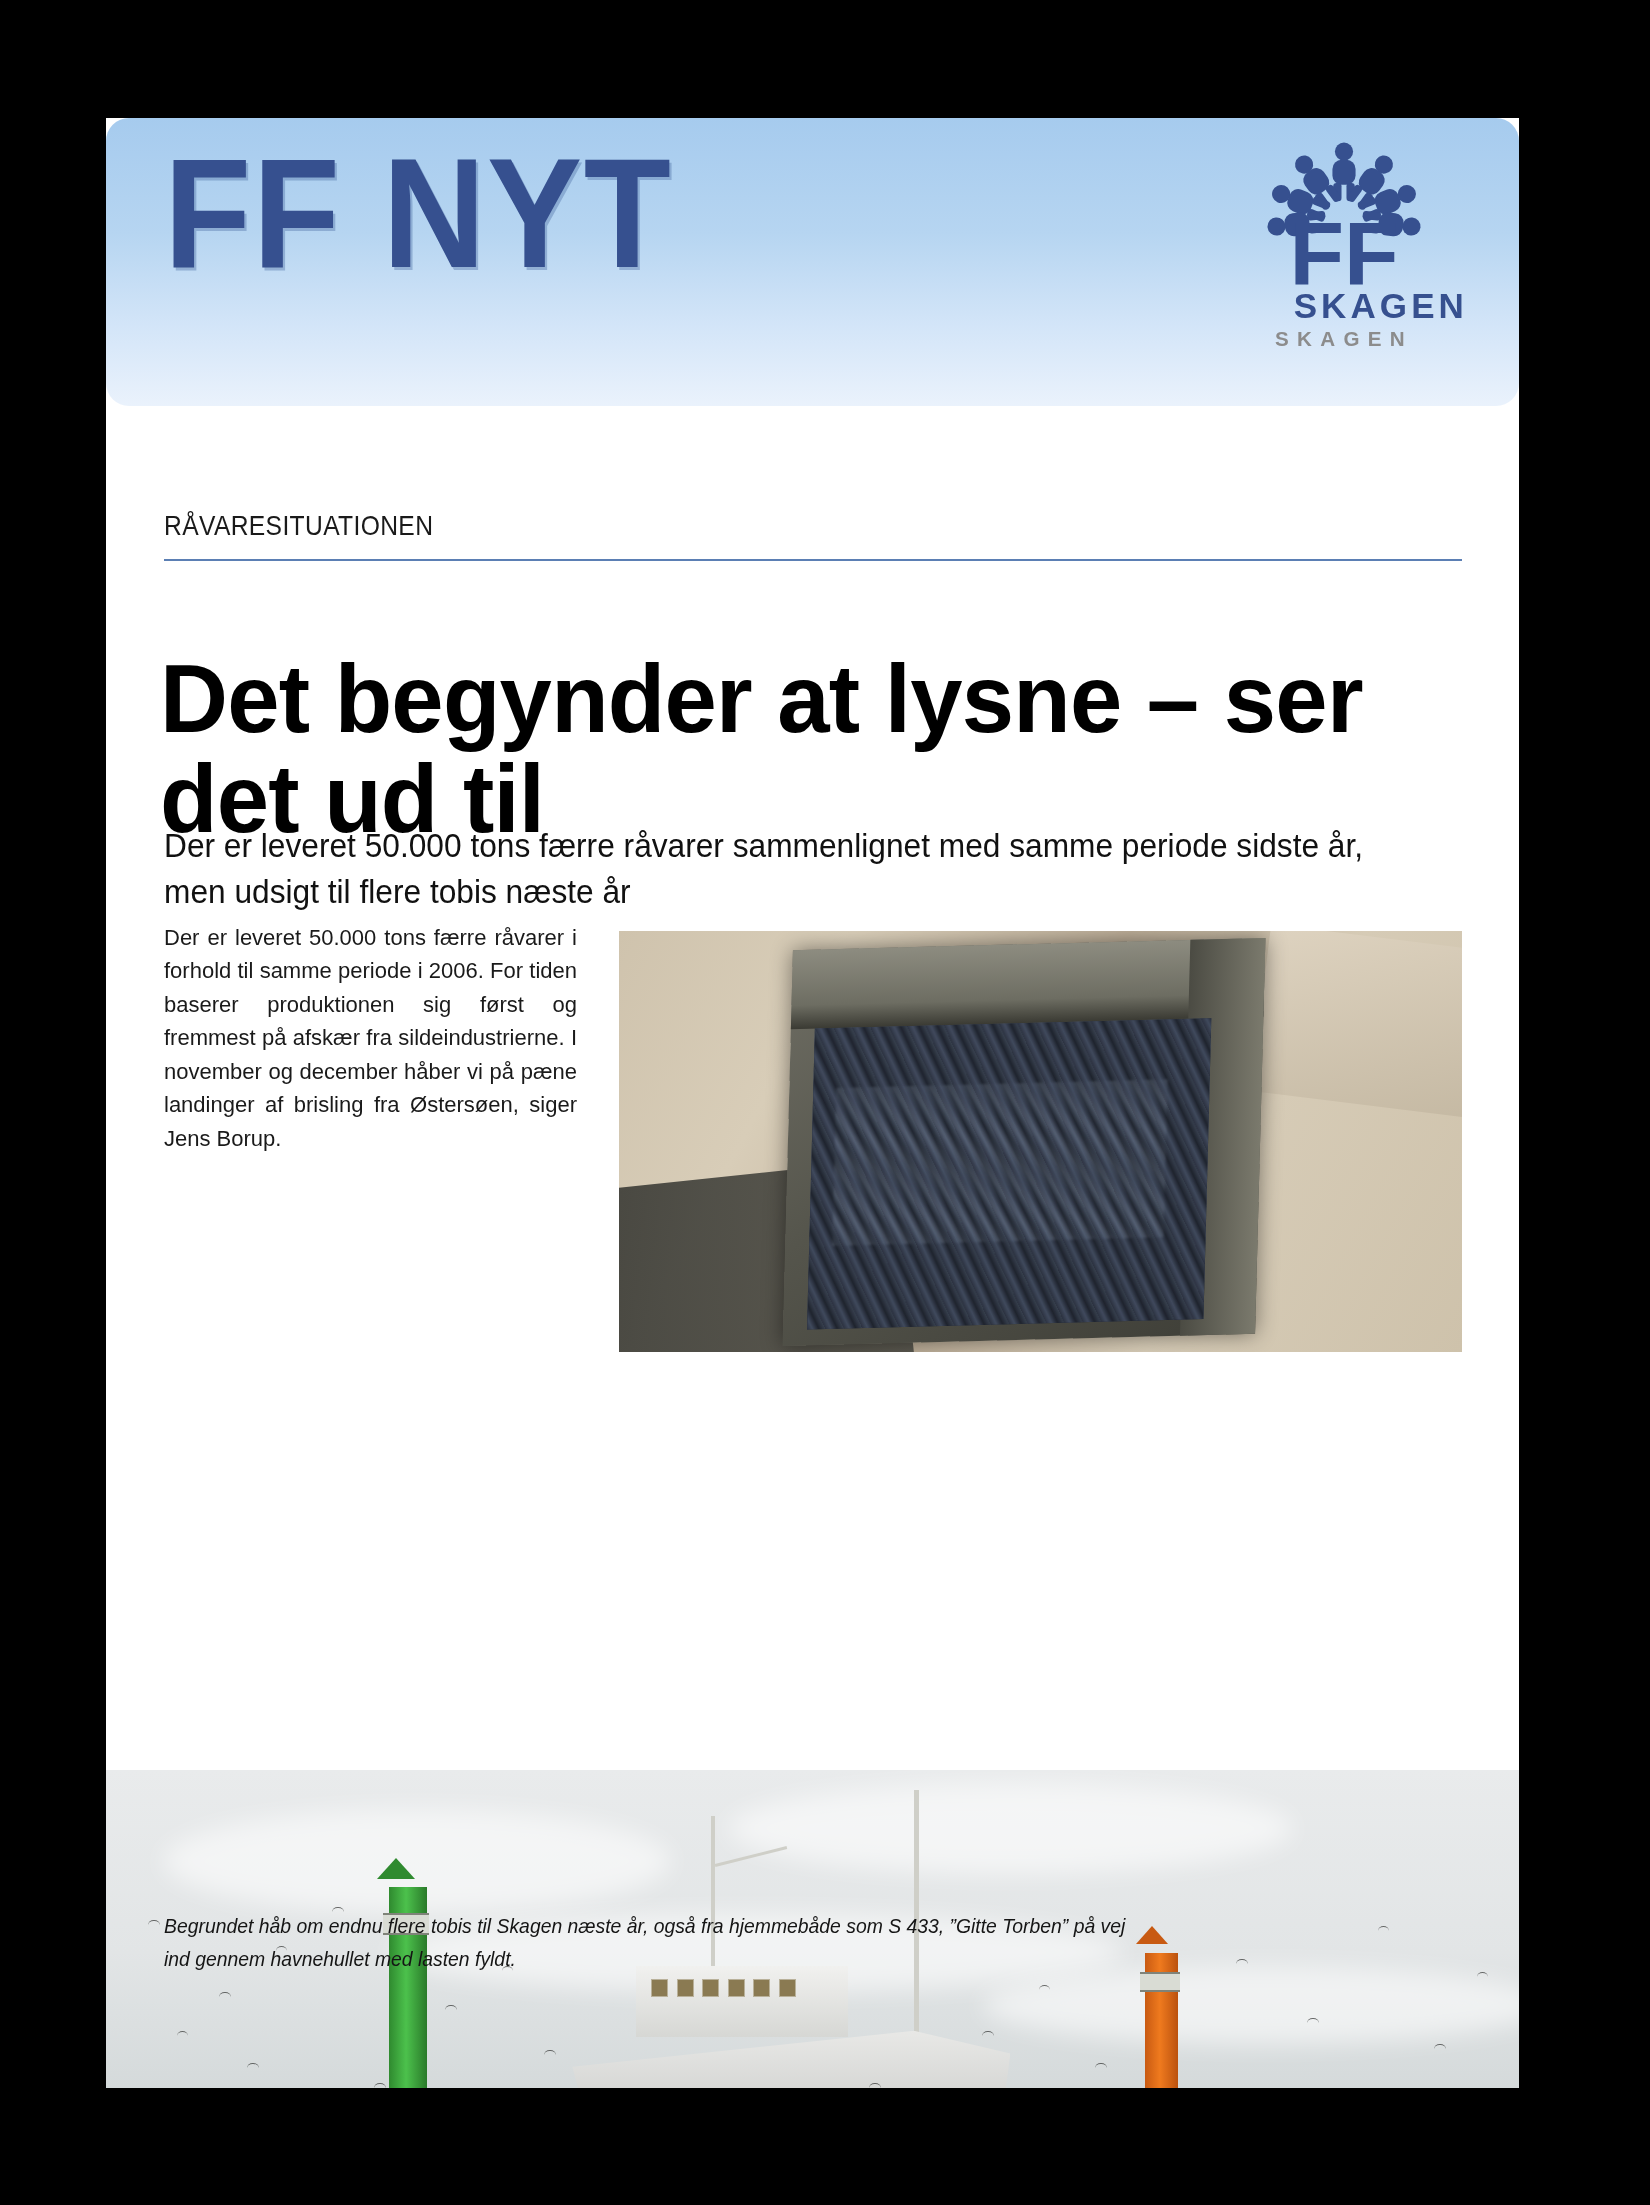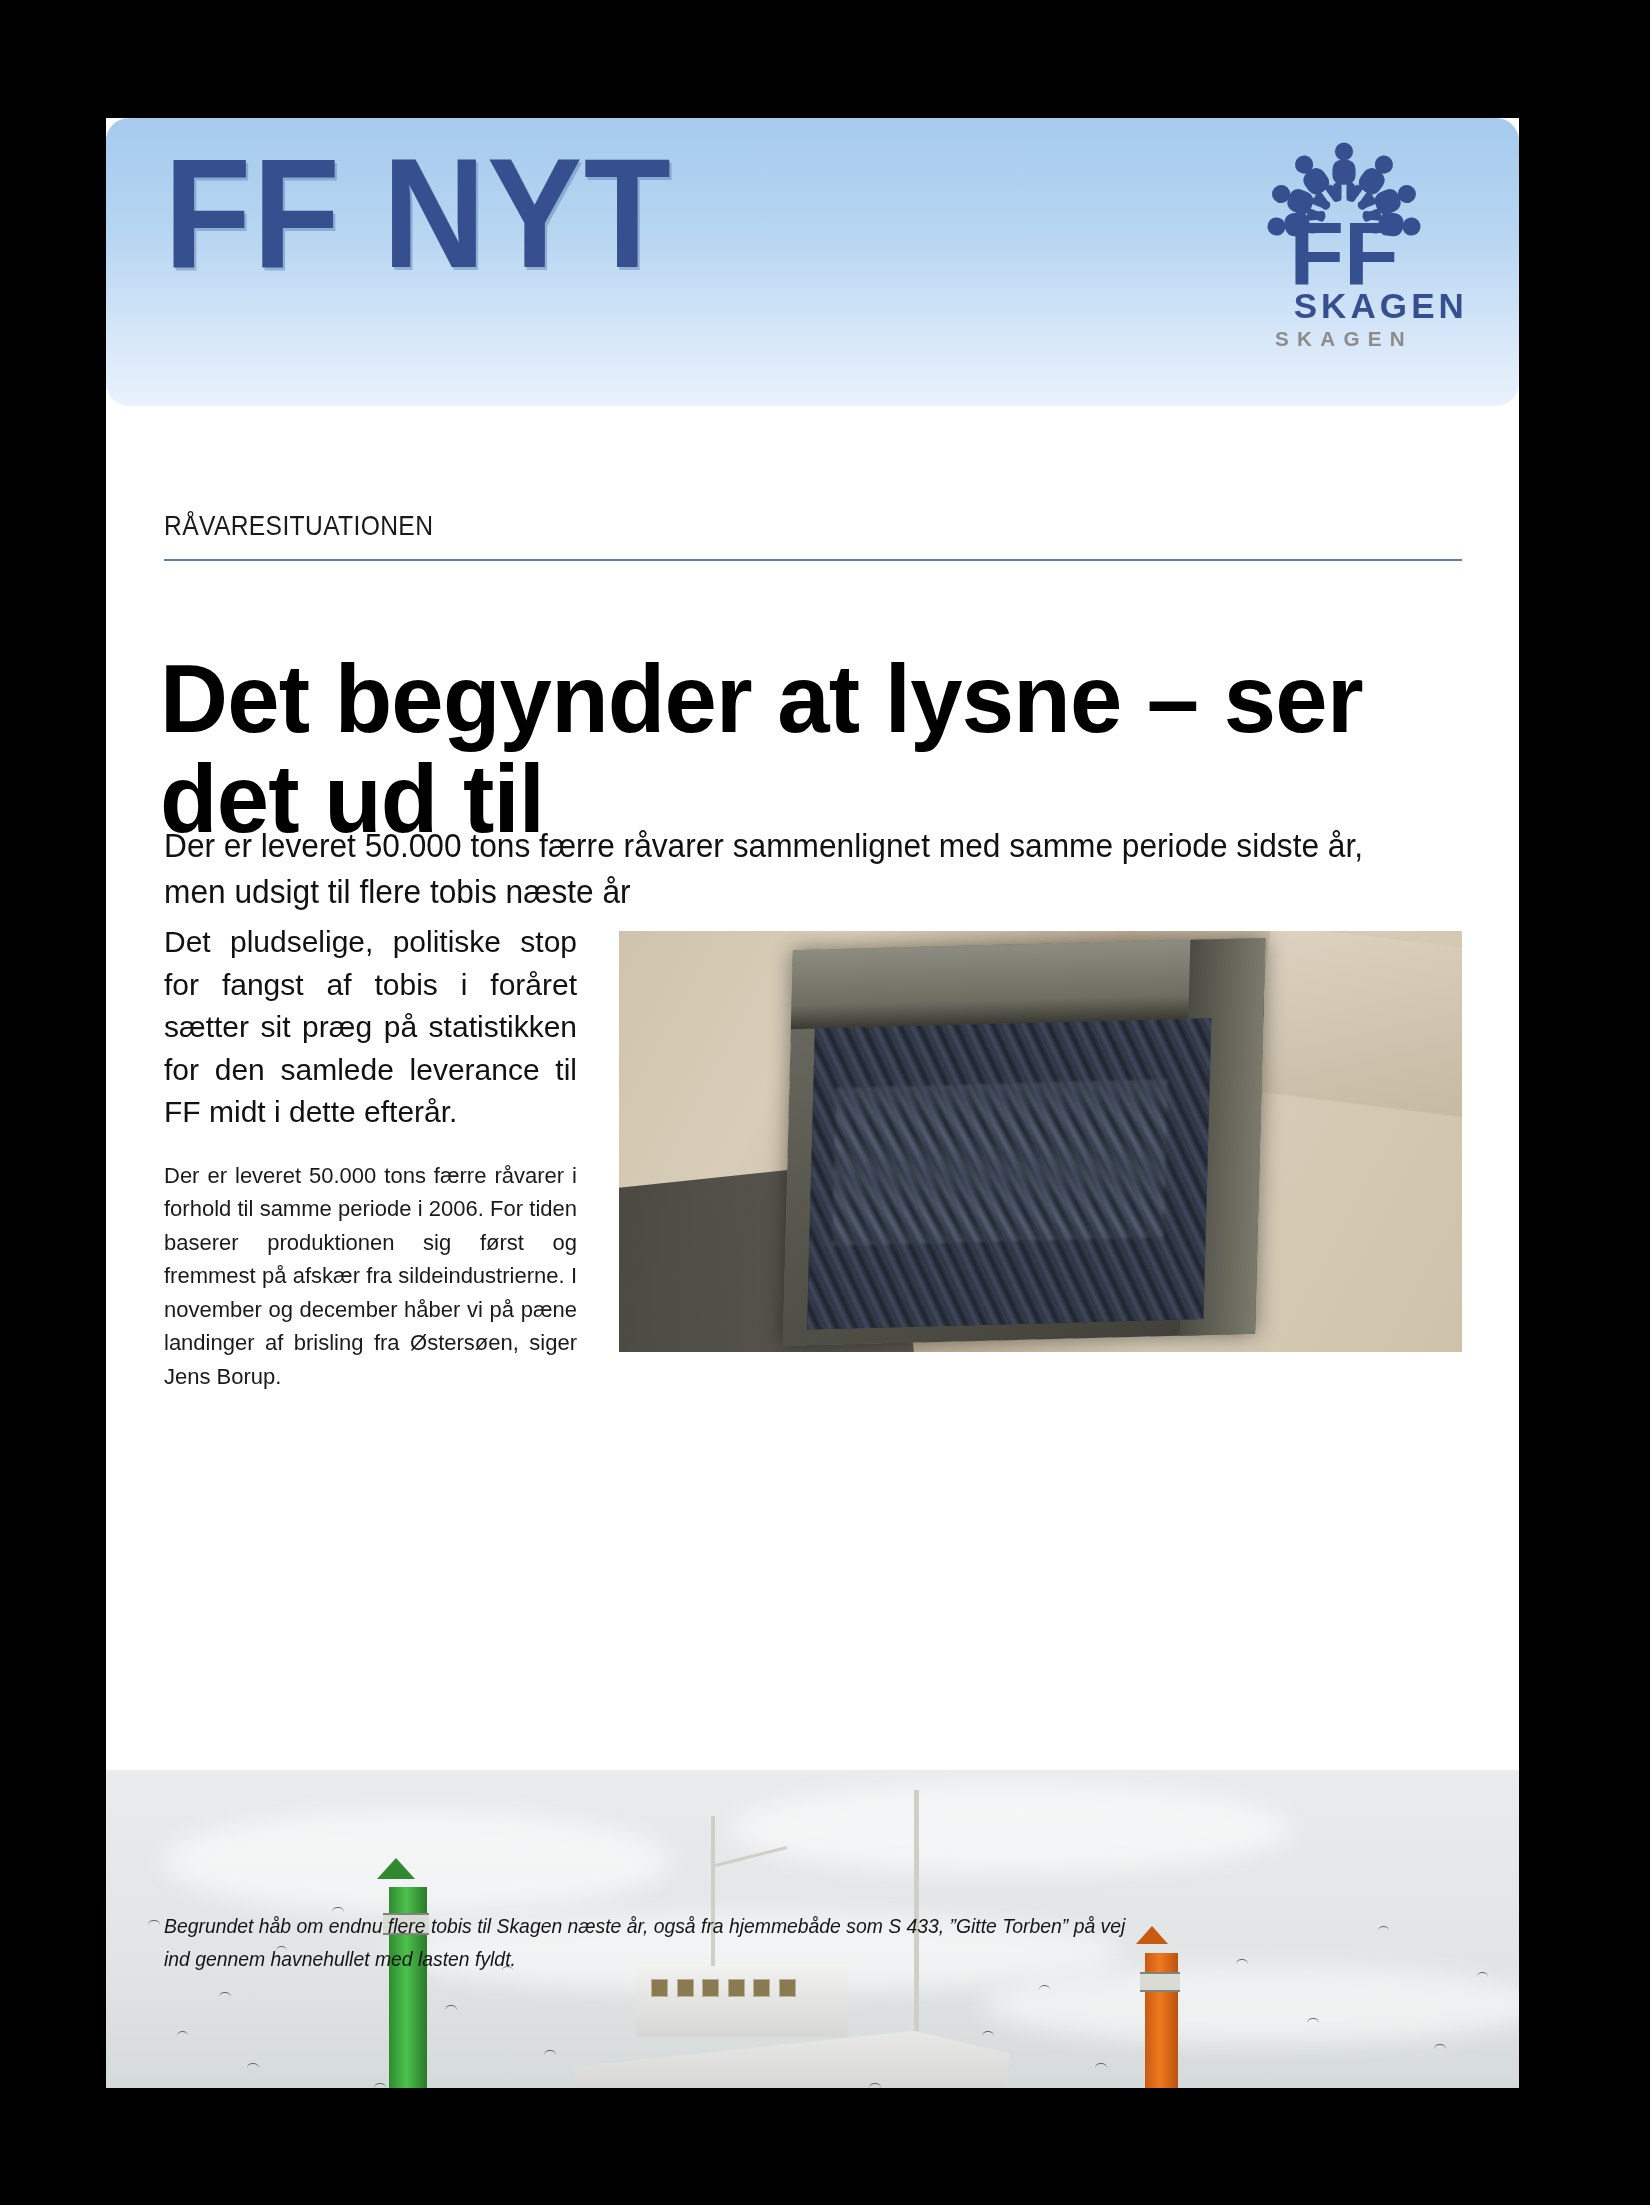--- a/index.html
+++ b/index.html
@@ -412,21 +412,20 @@
   <div class="content">
 
     <div class="kicker">RÅVARESITUATIONEN</div>
     <div class="rule"></div>
 
     <h1 class="headline">Det begynder at lysne – ser det ud til</h1>
 
     <p class="deck">Der er leveret 50.000 tons færre råvarer sammenlignet med samme periode sidste år, men udsigt til flere tobis næste år</p>
 
     <div class="col-left">
-      <p class="lead">Det pludselige, politiske stop for fangst af tobis i foråret sætter sit præg på statistikken for den samlede leverance til FF midt i dette efterår.</p>
       <p class="body-text">Der er leveret 50.000 tons færre råvarer i forhold til samme periode i 2006. For tiden baserer produktionen sig først og fremmest på afskær fra sildeindustrierne. I november og december håber vi på pæne landinger af brisling fra Østersøen, siger Jens Borup.</p>
     </div>
 
     <div class="photo-fish">
       <div class="deck-bg"></div>
       <div class="deck-plate"></div>
       <div class="deck-plate2"></div>
       <div class="hopper">
         <div class="hopper-rim"></div>
         <div class="hopper-wall-r"></div>

